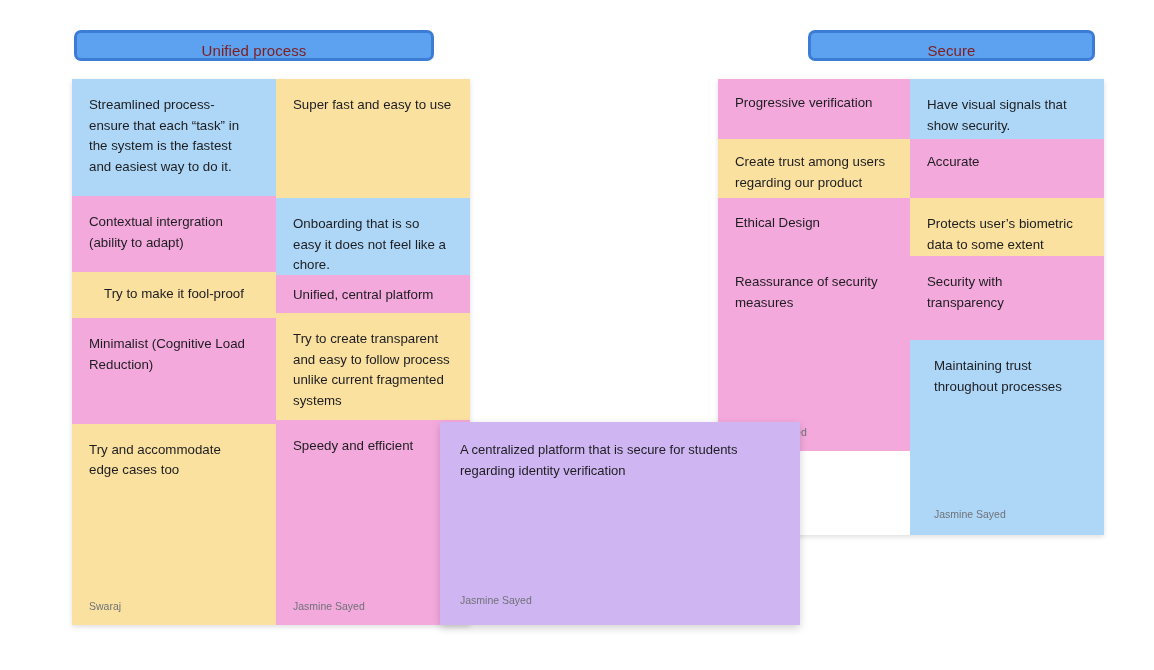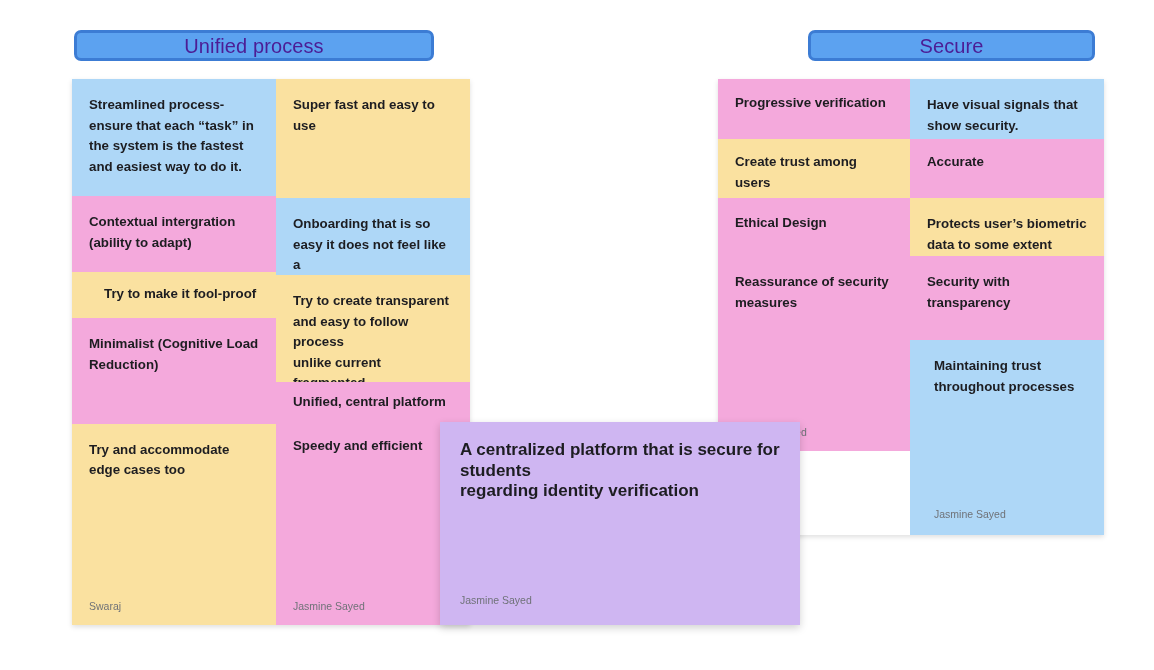--- a/index.html
+++ b/index.html
@@ -21,25 +21,25 @@
     inset: 0;
   }
 
   
   .header-pill {
     position: absolute;
     box-sizing: border-box;
     background: #5CA2F0;
     border: 3px solid #3C7CD4;
     border-radius: 7px;
-    color: #4c1d95;
-    font-size: 20px;
+    color: #7f1d1d;
+    font-size: 15px;
     line-height: 1;
     display: flex;
-    align-items: center;
+    align-items: flex-end;
     justify-content: center;
     letter-spacing: 0.1px;
   }
 
   
   .board {
     position: absolute;
     box-sizing: border-box;
     display: flex;
     box-shadow: 0 2px 5px rgba(0,0,0,0.13);
@@ -55,21 +55,20 @@
     position: relative;
     box-sizing: border-box;
     padding: 16px 17px 0 17px;
     overflow: hidden;
   }
   .note-text {
     font-size: 13.3px;
     line-height: 20.5px;
     color: #1d1d21;
     white-space: pre-line;
-    font-weight: bold;
   }
   .note-author {
     position: absolute;
     left: 17px;
     bottom: 12px;
     font-size: 10.5px;
     line-height: 13px;
     color: #6f7278;
   }
 
@@ -78,21 +77,21 @@
   .note.c-yellow { background: #FAE1A0; }
 
   
   .float-note {
     position: absolute;
     box-sizing: border-box;
     padding: 18px 20px 0 20px;
     box-shadow: 0 3px 8px rgba(0,0,0,0.18);
     overflow: hidden;
   }
-  .float-note .note-text { font-size: 17px; }
+  .float-note .note-text { font-size: 13px; }
   .float-note .note-author { left: 20px; bottom: 18px; }
 </style>
 </head>
 <body>
 
 <div id="canvas">
 
   <div class="header-pill" style="left:74px; top:30px; width:360px; height:31px;">
     <span>Unified process</span>
   </div>
@@ -132,31 +131,31 @@
       <div class="note c-yellow" style="height:119px;">
         <div class="note-text">Super fast and easy to use</div>
         <div class="note-author"></div>
       </div>
       <div class="note c-blue" style="height:77px;">
         <div class="note-text">Onboarding that is so
 easy it does not feel like a
 chore.</div>
         <div class="note-author"></div>
       </div>
+      <div class="note c-pink" style="height:38px; padding-top:10px;">
+        <div class="note-text">Unified, central platform</div>
+        <div class="note-author"></div>
+      </div>
       <div class="note c-yellow" style="height:107px;">
         <div class="note-text">Try to create transparent
 and easy to follow process
 unlike current fragmented
 systems</div>
         <div class="note-author"></div>
       </div>
-      <div class="note c-pink" style="height:38px; padding-top:10px;">
-        <div class="note-text">Unified, central platform</div>
-        <div class="note-author"></div>
-      </div>
       <div class="note c-pink" style="height:205px;">
         <div class="note-text">Speedy and efficient</div>
         <div class="note-author">Jasmine Sayed</div>
       </div>
     </div>
   </div>
 
   <div class="header-pill" style="left:808px; top:30px; width:287px; height:31px;">
     <span>Secure</span>
   </div>

